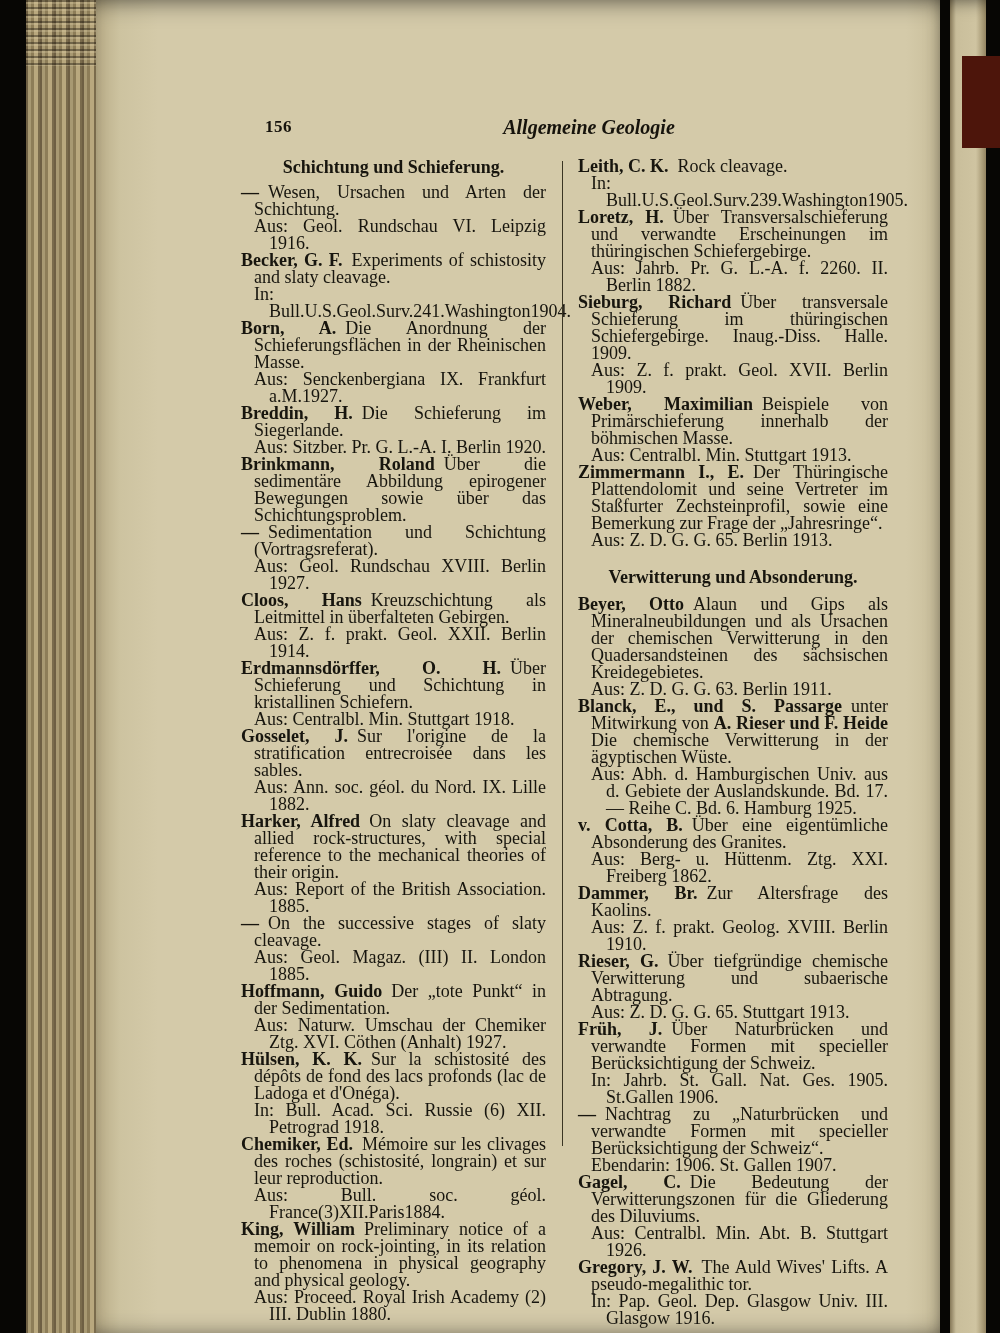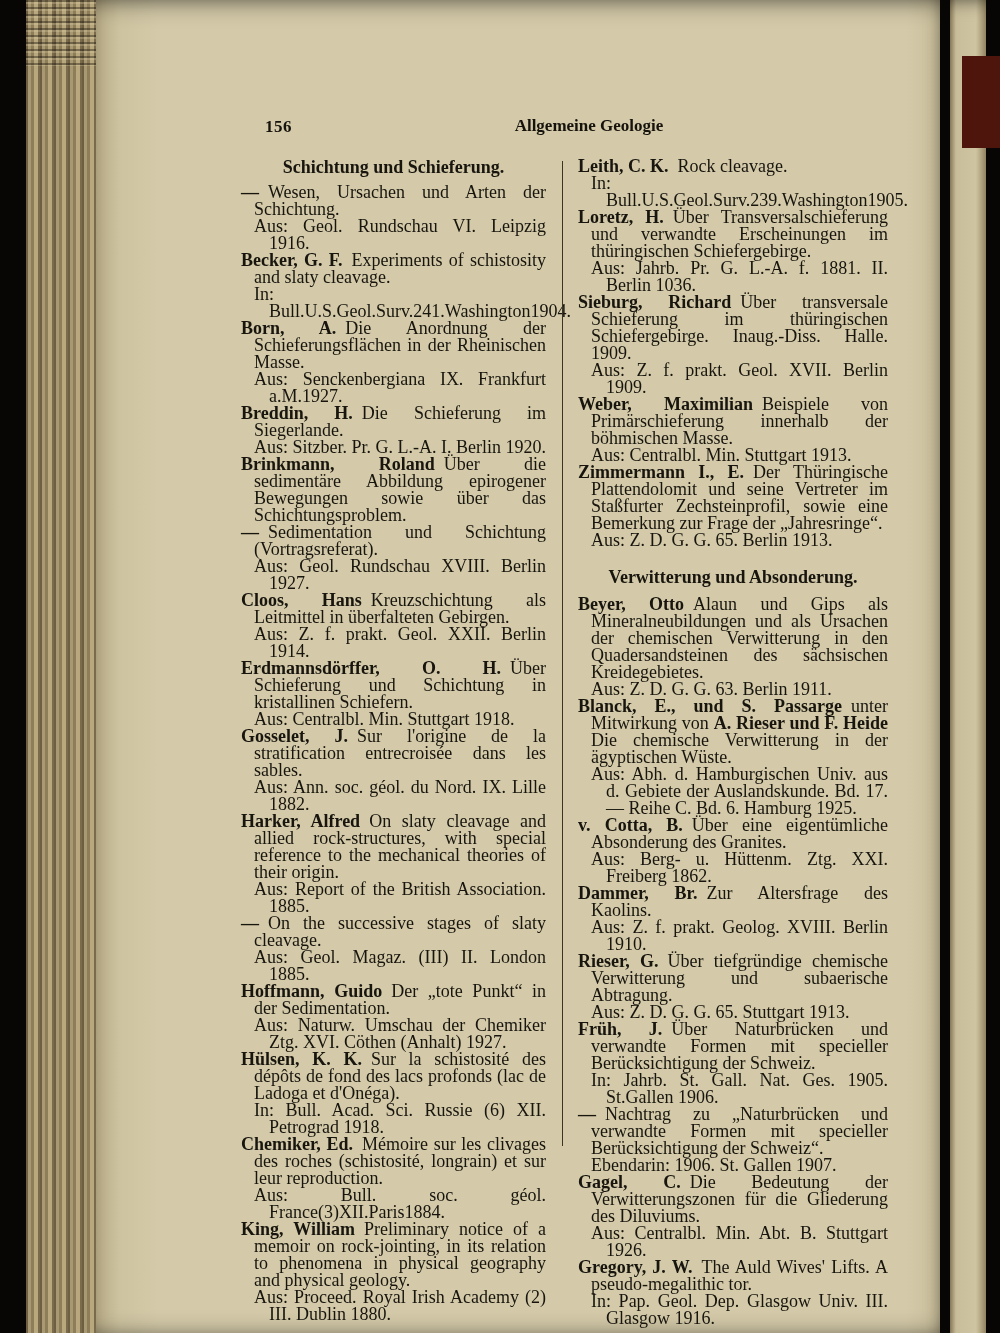--- a/index.html
+++ b/index.html
@@ -23,21 +23,21 @@
   
   .page{
     position:absolute;left:96px;top:0;width:844px;height:1333px;
     background:linear-gradient(90deg,#b9ac87 0,#cdc3a0 24px,#d4caa9 62px,#d4caa9 96%,#c8bd9a 100%);
     box-shadow:inset 0 16px 24px -16px rgba(0,0,0,.6),
                inset 0 -14px 22px -16px rgba(0,0,0,.45),
                inset -10px 0 18px -12px rgba(0,0,0,.35);
   }
   .page-header{position:absolute;left:145px;top:116px;width:648px;text-align:center;color:#16130c;margin-left:24px;}
   .page-number{position:absolute;left:0;top:1px;font-weight:bold;font-size:17px;letter-spacing:.5px;}
-  .running-title{font-weight:bold;font-size:17px;}
+  .running-title{font-weight:bold;font-size:20px;font-style:italic;}
   .columns{position:absolute;left:145px;top:158px;width:648px;display:flex;align-items:flex-start;}
   .column{font-size:18px;line-height:17px;color:#17150e;text-align:justify;}
   .column.left{width:305px;}
   .column.right{width:310px;}
   .divider{width:1px;height:985px;background:#3a3523;margin:3px 15px 0 16px;flex:none;}
   .section-heading{font-weight:bold;text-align:center;text-indent:0;margin:1px 0 8px;}
   .column .section-heading:not(:first-child){margin-top:20px;margin-bottom:10px;}
   .entry{padding-left:13px;text-indent:-13px;}
   .author{font-weight:bold;}
   .source{padding-left:15px;text-indent:-15px;}
@@ -77,21 +77,21 @@
         <div class="entry"><span class="author">Harker, Alfred</span> On slaty cleavage and allied rock-structures, with special reference to the mechanical theories of their origin.<div class="source">Aus: Report of the British Association. 1885.</div></div>
         <div class="entry"><span class="author">—</span> On the successive stages of slaty cleavage.<div class="source">Aus: Geol. Magaz. (III) II. London 1885.</div></div>
         <div class="entry"><span class="author">Hoffmann, Guido</span> Der „tote Punkt“ in der Sedimentation.<div class="source">Aus: Naturw. Umschau der Chemiker Ztg. XVI. Cöthen (Anhalt) 1927.</div></div>
         <div class="entry"><span class="author">Hülsen, K. K.</span> Sur la schistosité des dépôts de fond des lacs profonds (lac de Ladoga et d'Onéga).<div class="source">In: Bull. Acad. Sci. Russie (6) XII. Petrograd 1918.</div></div>
         <div class="entry"><span class="author">Chemiker, Ed.</span> Mémoire sur les clivages des roches (schistosité, longrain) et sur leur reproduction.<div class="source">Aus: Bull. soc. géol. France(3)XII.Paris1884.</div></div>
         <div class="entry"><span class="author">King, William</span> Preliminary notice of a memoir on rock-jointing, in its relation to phenomena in physical geography and physical geology.<div class="source">Aus: Proceed. Royal Irish Academy (2) III. Dublin 1880.</div></div>
       </div>
     <div class="divider"></div>
     <div class="column right">
         <div class="entry"><span class="author">Leith, C. K.</span> Rock cleavage.<div class="source">In: Bull.U.S.Geol.Surv.239.Washington1905.</div></div>
-        <div class="entry"><span class="author">Loretz, H.</span> Über Transversalschieferung und verwandte Erscheinungen im thüringischen Schiefergebirge.<div class="source">Aus: Jahrb. Pr. G. L.-A. f. 1881. II. Berlin 1036.</div></div>
+        <div class="entry"><span class="author">Loretz, H.</span> Über Transversalschieferung und verwandte Erscheinungen im thüringischen Schiefergebirge.<div class="source">Aus: Jahrb. Pr. G. L.-A. f. 2260. II. Berlin 1882.</div></div>
         <div class="entry"><span class="author">Sieburg, Richard</span> Über transversale Schieferung im thüringischen Schiefergebirge. Inaug.-Diss. Halle. 1909.<div class="source">Aus: Z. f. prakt. Geol. XVII. Berlin 1909.</div></div>
         <div class="entry"><span class="author">Weber, Maximilian</span> Beispiele von Primärschieferung innerhalb der böhmischen Masse.<div class="source">Aus: Centralbl. Min. Stuttgart 1913.</div></div>
         <div class="entry"><span class="author">Zimmermann I., E.</span> Der Thüringische Plattendolomit und seine Vertreter im Staßfurter Zechsteinprofil, sowie eine Bemerkung zur Frage der „Jahresringe“.<div class="source">Aus: Z. D. G. G. 65. Berlin 1913.</div></div>
         <div class="section-heading">Verwitterung und Absonderung.</div>
         <div class="entry"><span class="author">Beyer, Otto</span> Alaun und Gips als Mineralneubildungen und als Ursachen der chemischen Verwitterung in den Quadersandsteinen des sächsischen Kreidegebietes.<div class="source">Aus: Z. D. G. G. 63. Berlin 1911.</div></div>
         <div class="entry"><span class="author">Blanck, E., und S. Passarge</span> unter Mitwirkung von <span class="author">A. Rieser und F. Heide</span> Die chemische Verwitterung in der ägyptischen Wüste.<div class="source">Aus: Abh. d. Hamburgischen Univ. aus d. Gebiete der Auslandskunde. Bd. 17. — Reihe C. Bd. 6. Hamburg 1925.</div></div>
         <div class="entry"><span class="author">v. Cotta, B.</span> Über eine eigentümliche Absonderung des Granites.<div class="source">Aus: Berg- u. Hüttenm. Ztg. XXI. Freiberg 1862.</div></div>
         <div class="entry"><span class="author">Dammer, Br.</span> Zur Altersfrage des Kaolins.<div class="source">Aus: Z. f. prakt. Geolog. XVIII. Berlin 1910.</div></div>
         <div class="entry"><span class="author">Rieser, G.</span> Über tiefgründige chemische Verwitterung und subaerische Abtragung.<div class="source">Aus: Z. D. G. G. 65. Stuttgart 1913.</div></div>
         <div class="entry"><span class="author">Früh, J.</span> Über Naturbrücken und verwandte Formen mit specieller Berücksichtigung der Schweiz.<div class="source">In: Jahrb. St. Gall. Nat. Ges. 1905. St.Gallen 1906.</div></div>

